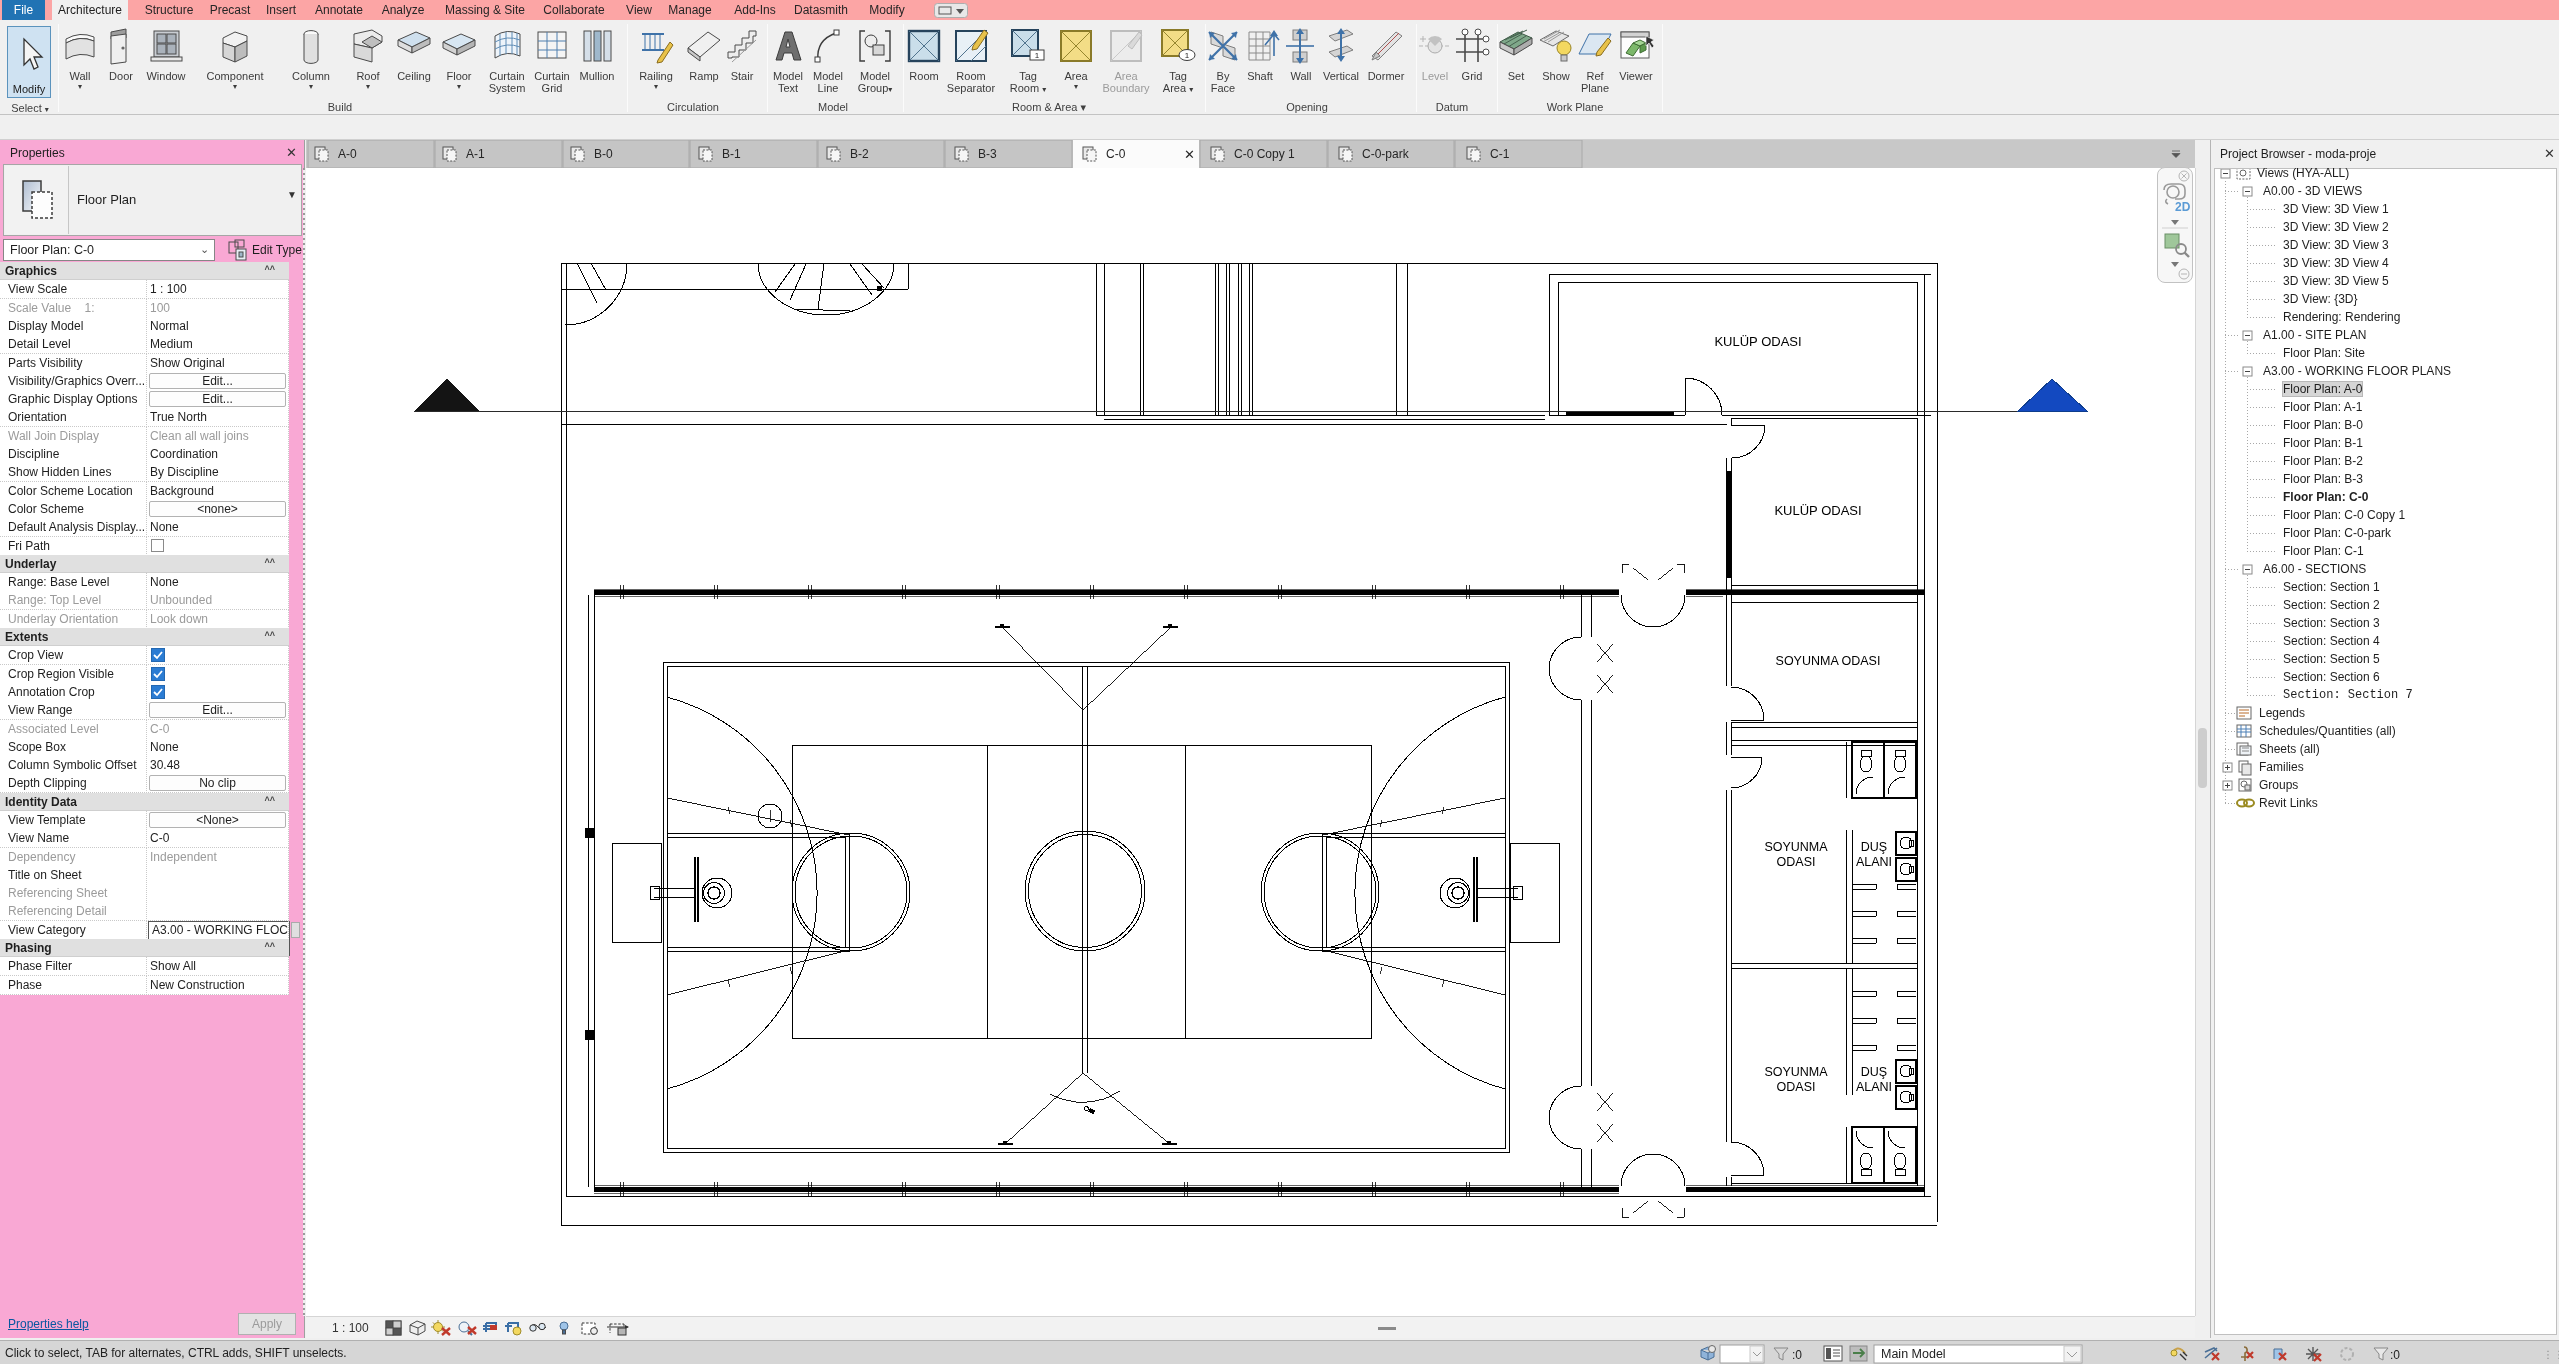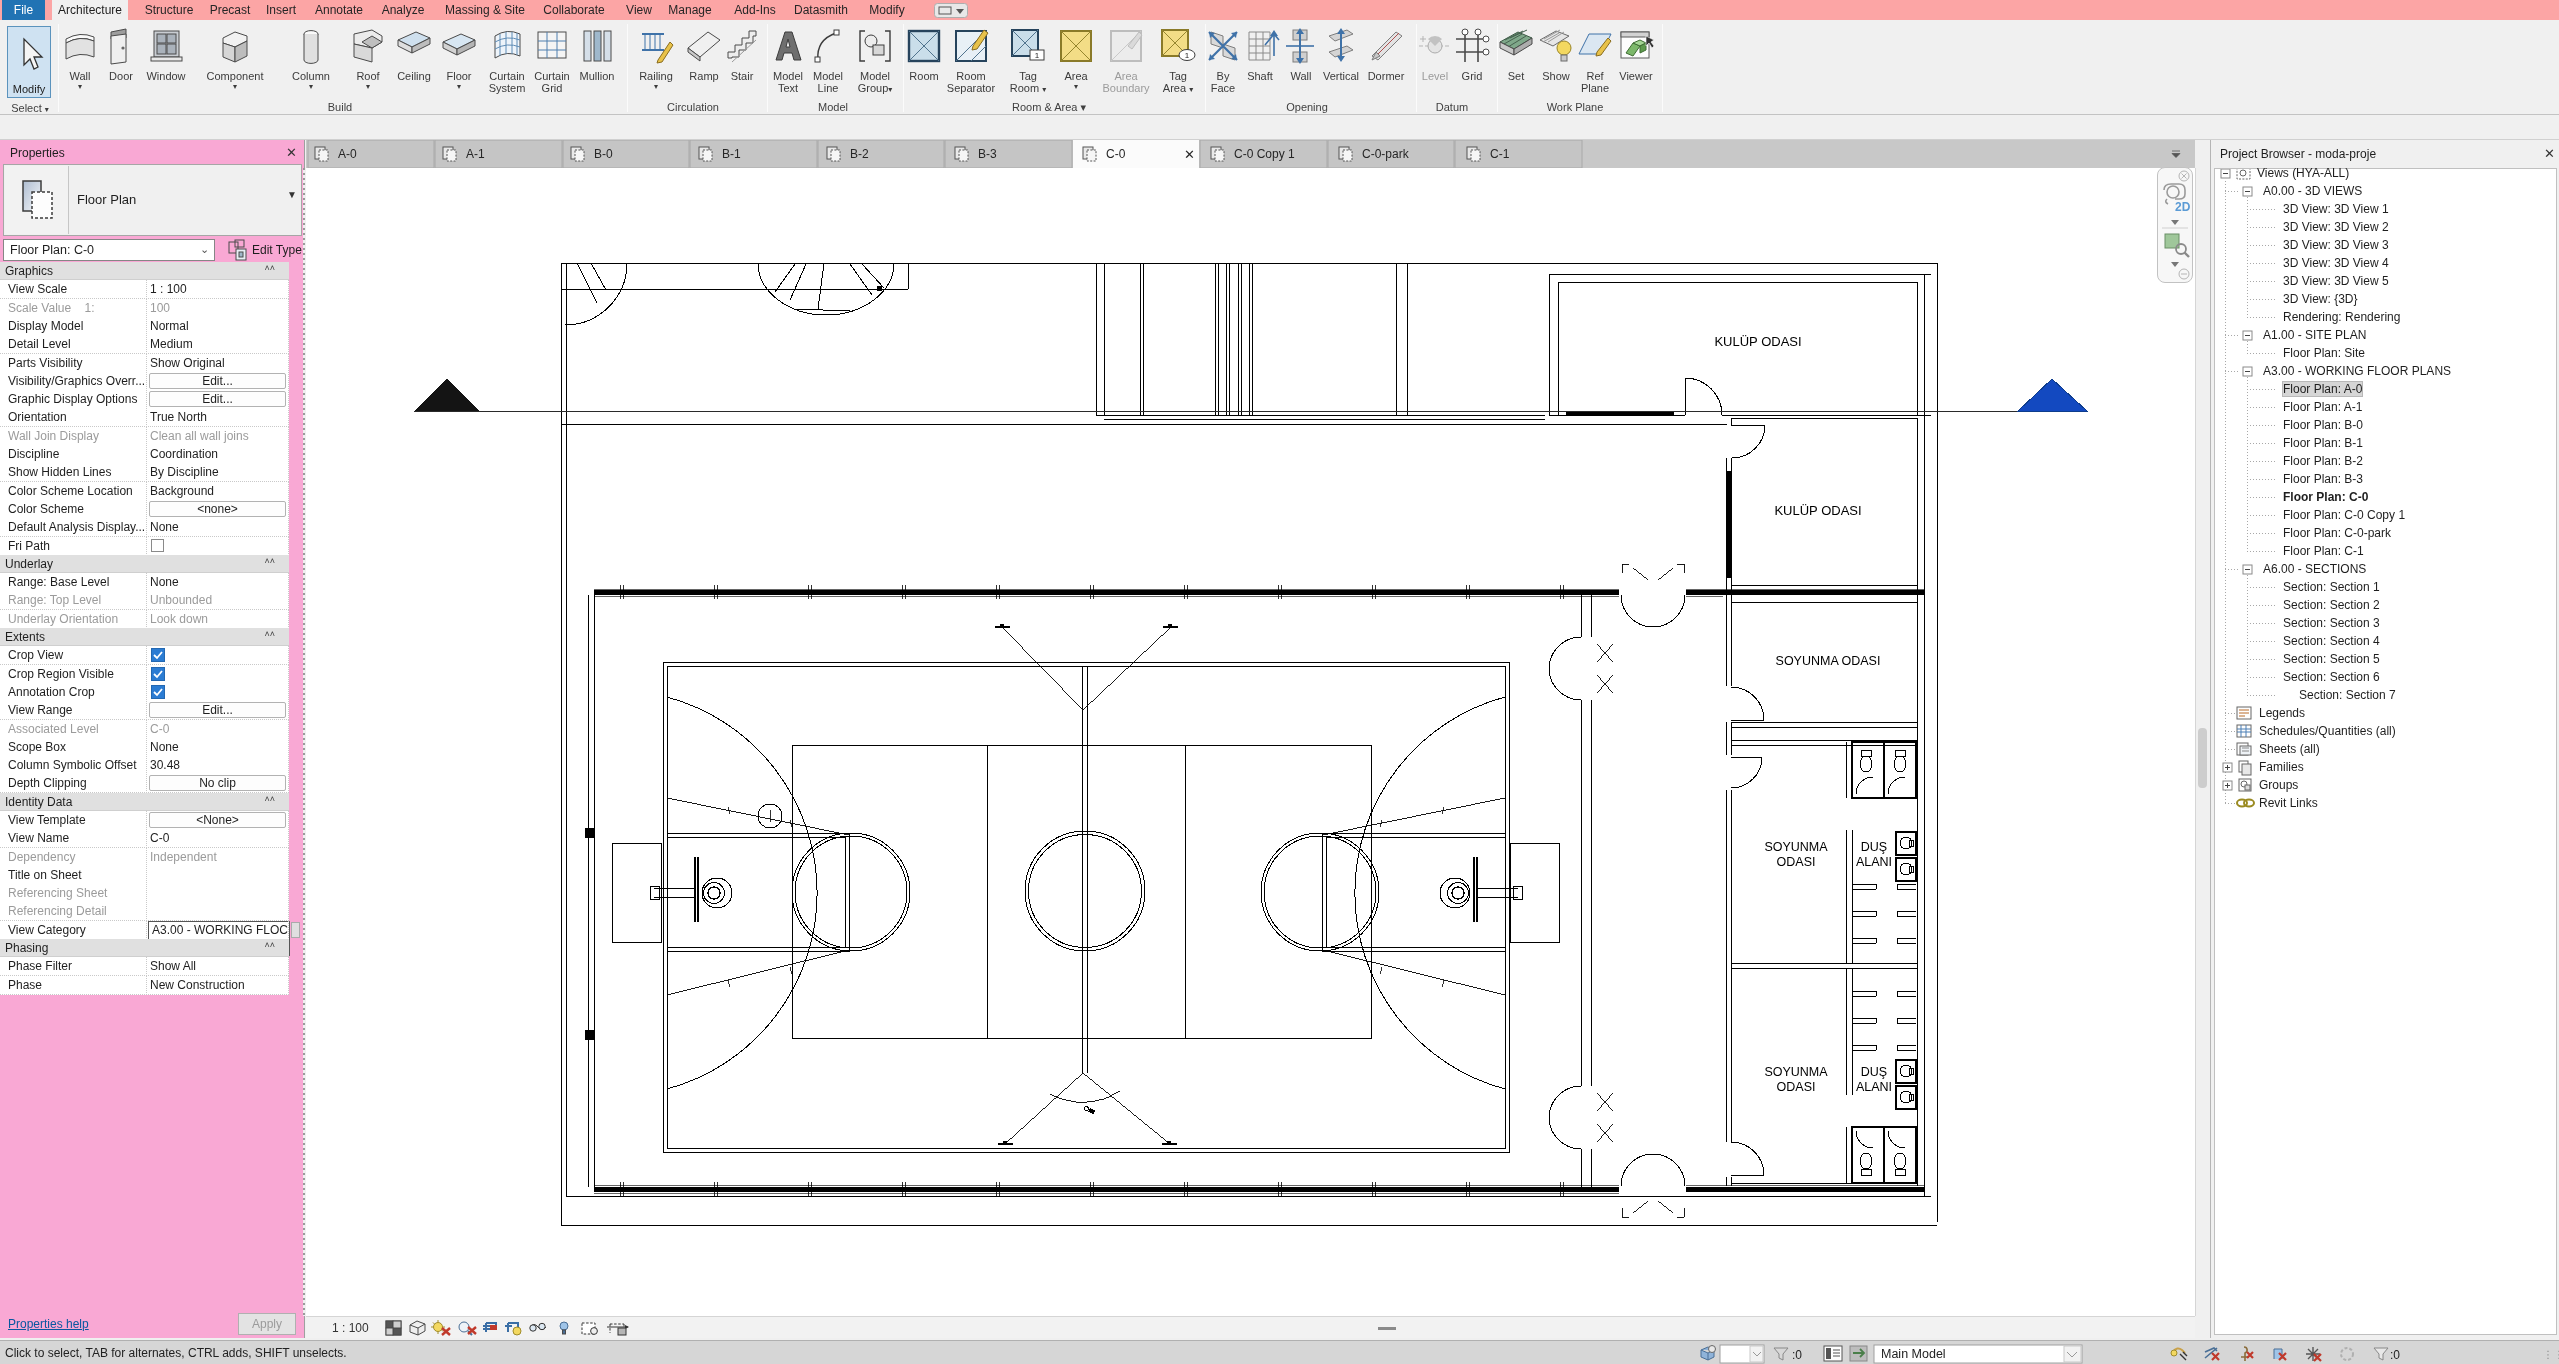--- a/index.html
+++ b/index.html
@@ -33,21 +33,21 @@
   
   #browser { left:2210px; top:140px; width:349px; height:1198px; background:#f0f0f0; border-left:1px solid #b5b5b5; }
   #btree { position:absolute; left:3px; top:28px; width:343px; height:1167px; background:#ffffff; border:1px solid #c0c0c0; font-size:12px; }
   .trow { position:absolute; height:18px; line-height:18px; white-space:nowrap; }
   
   #statusbar { left:0; top:1340px; width:2559px; height:26px; background:#d6d6d6; border-top:1px solid #b0b0b0; font-size:12px; }
   
   .prow { position:absolute; left:0; width:289px; height:19px; background:#fff; border-bottom:1px dotted #c9c9c9; font-size:12px; }
   .prow::before { content:""; position:absolute; left:146px; top:0; width:1px; height:19px; border-left:1px dotted #c9c9c9; }
   .prow::after { content:""; position:absolute; right:0; top:0; width:1px; height:19px; border-right:1px dotted #c9c9c9; }
-  .phead { position:absolute; left:0; width:289px; height:18px; background:#e0e0e0; border-bottom:1px solid #cfcfcf; font-size:12px; }
+  .phead { position:absolute; left:0; width:289px; height:18px; background:#e0e0e0; border-bottom:1px solid #cfcfcf; font-size:12px;font-weight:bold; }
   .plab { position:absolute; left:8px; top:2px; white-space:nowrap; }
   .pval { position:absolute; left:150px; top:2px; white-space:nowrap; }
   .gray { color:#9b9b9b; }
   .pbtn { position:absolute; left:149px; top:1px; width:137px; height:16px; background:#fdfdfd; border:1px solid #b2b2b2; border-radius:2px; font-size:12px; text-align:center; line-height:15px; }
 </style>
 </head>
 <body>
 <div id="page">
   <div id="menubar" class="abs">
     <div id="filebtn">File</div>
@@ -1142,21 +1142,21 @@
     <div class="trow" style="left:68px;top:337px;">Floor Plan: C-0 Copy 1</div>
     <div class="trow" style="left:68px;top:355px;">Floor Plan: C-0-park</div>
     <div class="trow" style="left:68px;top:373px;">Floor Plan: C-1</div>
     <div class="trow" style="left:48px;top:391px;">A6.00 - SECTIONS</div>
     <div class="trow" style="left:68px;top:409px;">Section: Section 1</div>
     <div class="trow" style="left:68px;top:427px;">Section: Section 2</div>
     <div class="trow" style="left:68px;top:445px;">Section: Section 3</div>
     <div class="trow" style="left:68px;top:463px;">Section: Section 4</div>
     <div class="trow" style="left:68px;top:481px;">Section: Section 5</div>
     <div class="trow" style="left:68px;top:499px;">Section: Section 6</div>
-    <div class="trow" style="left:84px;top:517px;">Section: Section 7</div>
+    <div class="trow" style="left:68px;top:517px;font-family:Liberation Mono, monospace;">Section: Section 7</div>
     <div class="trow" style="left:44px;top:535px;">Legends</div>
     <div class="trow" style="left:44px;top:553px;">Schedules/Quantities (all)</div>
     <div class="trow" style="left:44px;top:571px;">Sheets (all)</div>
     <div class="trow" style="left:44px;top:589px;">Families</div>
     <div class="trow" style="left:44px;top:607px;">Groups</div>
     <div class="trow" style="left:44px;top:625px;">Revit Links</div>
     </div>
   </div>
   <div id="statusbar" class="abs">
     <div class="abs" style="left:5px;top:5px;font-size:12px;color:#222;">Click to select, TAB for alternates, CTRL adds, SHIFT unselects.</div>

